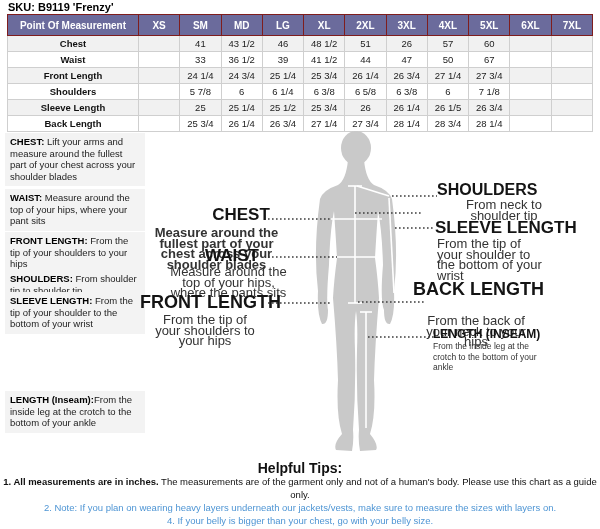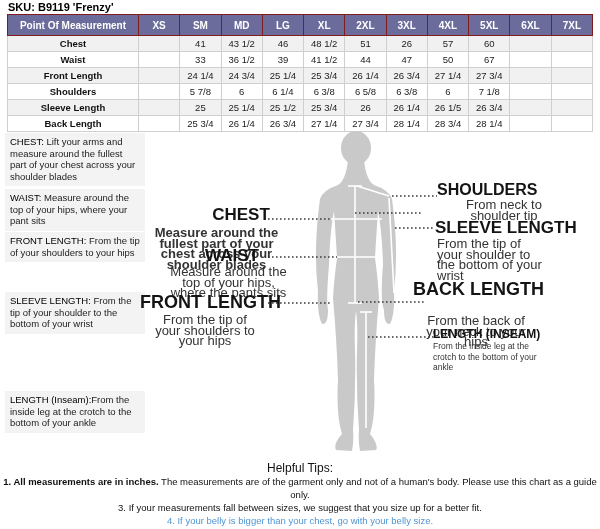--- a/index.html
+++ b/index.html
@@ -15,30 +15,30 @@
   .size-table thead th{background:#6b6b9c;color:#fff;font-size:10px;font-weight:bold;height:20px;border:1px solid #7f1d1d;}
   .size-table thead th:first-child{width:130px;}
   .size-table tbody th{font-size:9.5px;font-weight:bold;color:#111;height:15px;background:inherit;}
   .size-table tbody td{font-size:9.5px;color:#222;height:15px;}
   .size-table tbody tr:nth-child(odd){background:#f1f1f1;}
   .size-table tbody tr:nth-child(even){background:#ffffff;}
 
   
   .guide-block{position:absolute;left:5px;width:140px;background:#f3f3f3;padding:3px 5px 4px 5px;
                font-size:9.5px;line-height:11.5px;color:#222;box-sizing:border-box;}
-  .guide-block .g-label{font-weight:normal;color:#000;}
+  .guide-block .g-label{font-weight:bold;color:#000;}
 
   
   .dlabel{position:absolute;font-weight:bold;color:#141414;white-space:nowrap;}
   .ddesc{position:absolute;font-size:13px;line-height:10.5px;color:#333;text-align:center;}
   .ddesc.left{text-align:left;}
 
   
   .tips{position:absolute;left:0;top:462px;width:600px;text-align:center;font-size:9.5px;line-height:13px;color:#111;}
-  .tips-heading{font-weight:normal;font-size:12px;}
+  .tips-heading{font-weight:bold;font-size:14px;}
   .tip-blue{color:#4e95d4;}
 
   svg.diagram{position:absolute;left:0;top:0;pointer-events:none;}
 </style>
 </head>
 <body>
 
 <div class="page">
 
   <div class="sku-title">SKU: B9119 'Frenzy'</div>
@@ -149,20 +149,23 @@
   </table>
 
   <div class="guide-block" style="top:133px">
     <span class="g-label">CHEST:</span><span class="g-text"> Lift your arms and measure around the fullest part of your chest across your shoulder blades</span>
   </div>
   <div class="guide-block" style="top:189px">
     <span class="g-label">WAIST:</span><span class="g-text"> Measure around the top of your hips, where your pant sits</span>
   </div>
   <div class="guide-block" style="top:232px">
     <span class="g-label">FRONT LENGTH:</span><span class="g-text"> From the tip of your shoulders to your hips</span>
+  </div>
+  <div class="guide-block" style="top:270px">
+    <span class="g-label">SHOULDERS:</span><span class="g-text"> From shoulder tip to shoulder tip</span>
   </div>
   <div class="guide-block" style="top:292px">
     <span class="g-label">SLEEVE LENGTH:</span><span class="g-text"> From the tip of your shoulder to the bottom of your wrist</span>
   </div>
   <div class="guide-block" style="top:391px">
     <span class="g-label">LENGTH (Inseam):</span><span class="g-text">From the inside leg at the crotch to the bottom of your ankle</span>
   </div>
 
   <svg class="diagram" width="600" height="529" viewBox="0 0 600 529">
     <ellipse cx="356" cy="148" rx="15" ry="17" fill="#c9c9c9"></ellipse>
@@ -225,17 +228,17 @@
 
   <div class="dlabel" style="left:413px;top:279px;font-size:18px;">BACK LENGTH</div>
   <div class="ddesc" style="left:426px;top:316px;width:100px;">From the back of your neck to your hips</div>
 
   <div class="dlabel" style="left:433px;top:327px;font-size:12px;">LENGTH (INSEAM)</div>
   <div class="ddesc left" style="left:433px;top:341px;width:115px;font-size:8.5px;">From the inside leg at the crotch to the bottom of your ankle</div>
 
   <div class="tips">
     <div class="tips-heading">Helpful Tips:</div>
     <div class="tip"><b>1. All measurements are in inches.</b><span> The measurements are of the garment only and not of a human's body. Please use this chart as a guide only.</span></div>
-    <div class="tip">3. If your measurements fall between sizes, we suggest that you size up for a better fit.</div>
+    <div class="tip tip-blue">2. Note: If you plan on wearing heavy layers underneath our jackets/vests, make sure to measure the sizes with layers on.</div>
     <div class="tip tip-blue">4. If your belly is bigger than your chest, go with your belly size.</div>
   </div>
 
 </div>
 
 </body></html>

